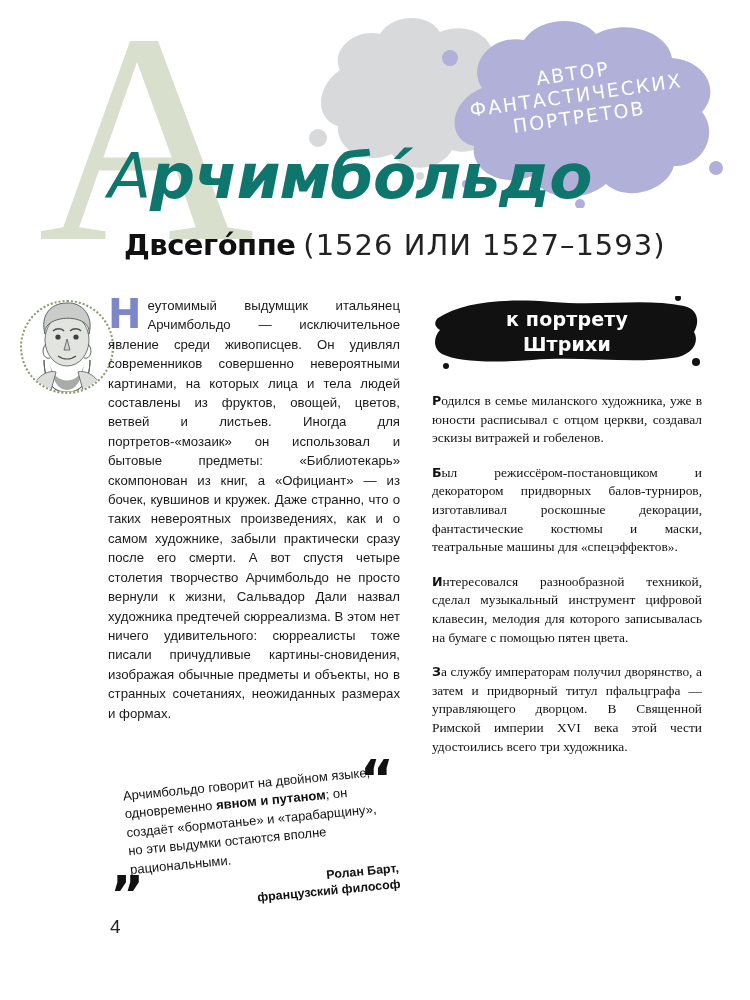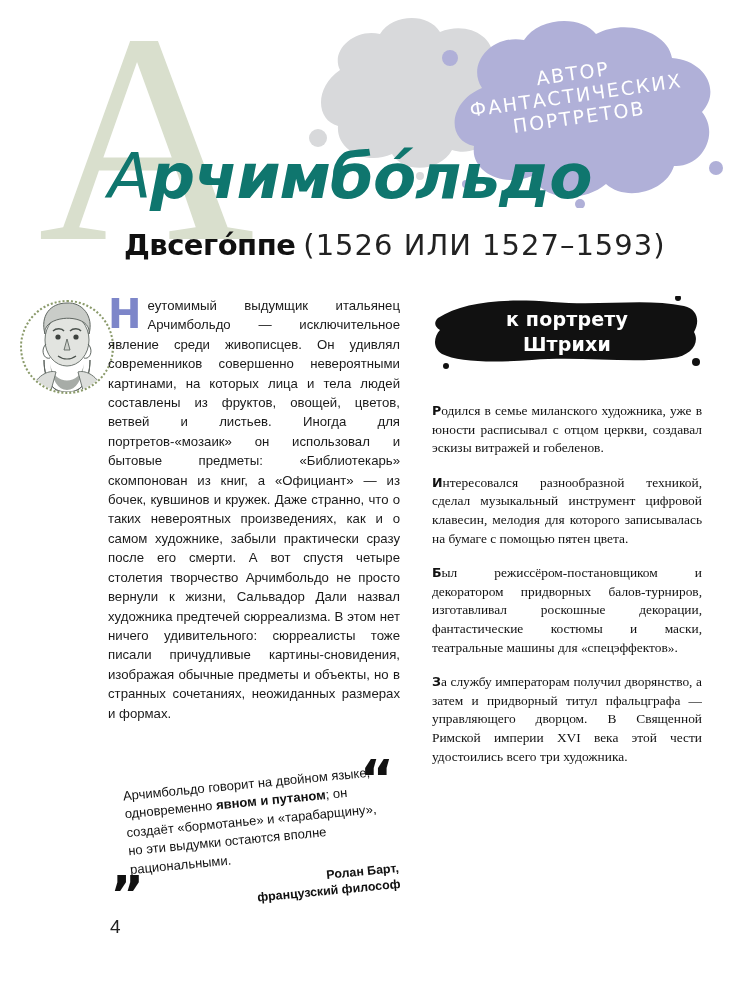--- a/index.html
+++ b/index.html
@@ -209,21 +209,21 @@
     width: 270px;
     text-align: center;
     color: #ffffff;
     font-family: "DejaVu Sans", sans-serif;
     font-weight: 700;
     font-size: 19px;
     line-height: 25px;
     letter-spacing: 0.2px;
   }
   .right-items {
-    margin-top: 32px;
+    margin-top: 22px;
   }
   .right-item {
     font-family: "Liberation Serif", serif;
     font-size: 13.4px;
     line-height: 18.6px;
     text-align: justify;
     color: #111;
     margin-bottom: 16px;
     hyphens: auto;
   }
@@ -326,19 +326,19 @@
       <circle fill="#111111" cx="246" cy="2" r="3"></circle>
     </svg>
     <div class="banner-title">
       <div>к портрету</div>
       <div>Штрихи</div>
     </div>
   </div>
 
   <div class="right-items">
     <div class="right-item"><span class="lead">Р</span><span>одился в семье миланского художника, уже в юности расписывал с отцом церкви, создавал эскизы витражей и гобеленов.</span></div>
+    <div class="right-item"><span class="lead">Б</span><span>ыл режиссёром-постановщиком и декоратором придворных балов-турниров, изготавливал роскошные декорации, фантастические костюмы и маски, театральные машины для «спецэффектов».</span></div>
     <div class="right-item"><span class="lead">И</span><span>нтересовался разнообразной техникой, сделал музыкальный инструмент цифровой клавесин, мелодия для которого записывалась на бумаге с помощью пятен цвета.</span></div>
-    <div class="right-item"><span class="lead">Б</span><span>ыл режиссёром-постановщиком и декоратором придворных балов-турниров, изготавливал роскошные декорации, фантастические костюмы и маски, театральные машины для «спецэффектов».</span></div>
     <div class="right-item"><span class="lead">З</span><span>а службу императорам получил дворянство, а затем и придворный титул пфальцграфа — управляющего дворцом. В Священной Римской империи XVI века этой чести удостоились всего три художника.</span></div>
   </div>
 </div>
 
 <div class="page-number">4</div>
 
 </body></html>

